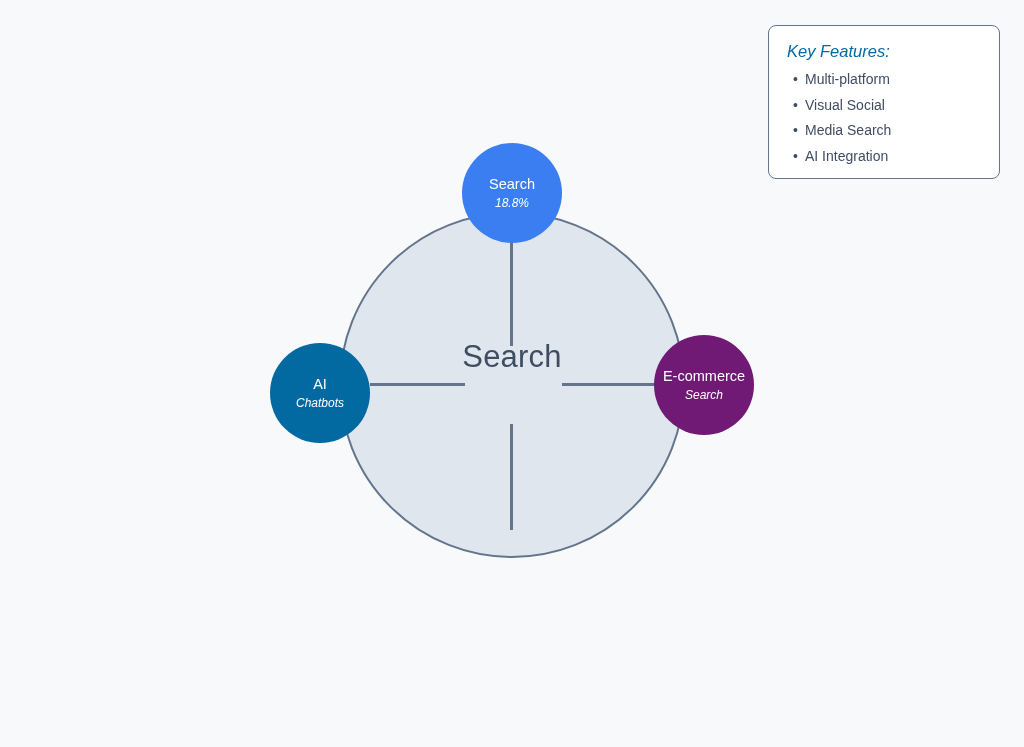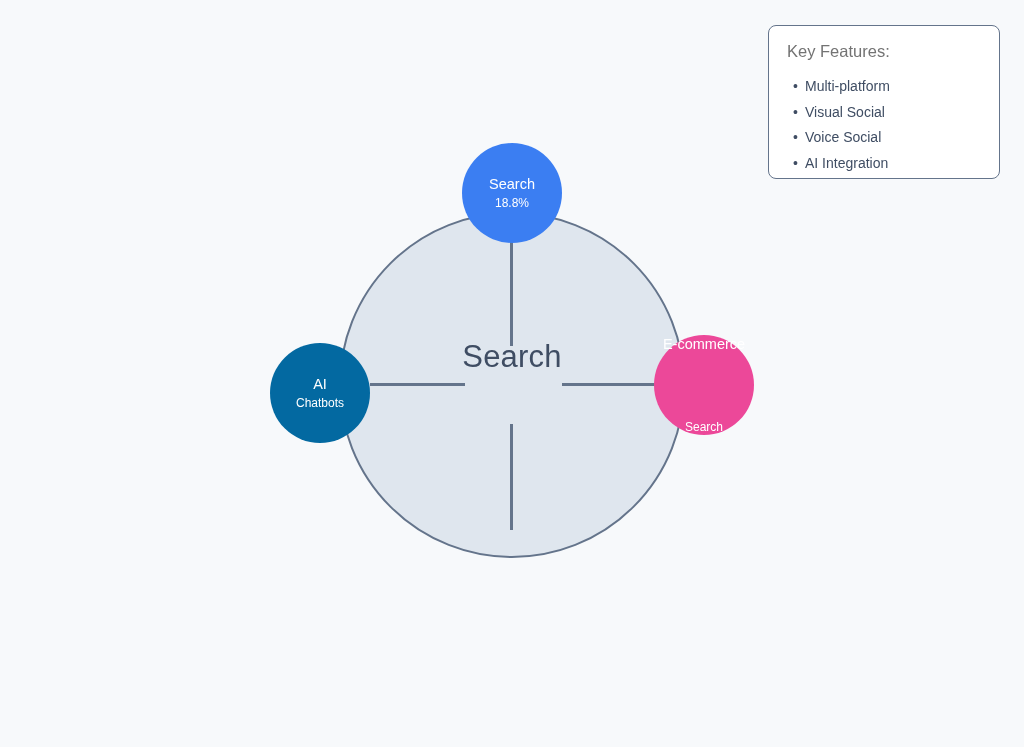--- a/index.html
+++ b/index.html
@@ -72,32 +72,32 @@
     box-sizing: border-box;
   }
   .node .node-title {
     font-size: 14.5px;
     line-height: 18px;
   }
   .node .node-sub {
     font-size: 12px;
     line-height: 16px;
     margin-top: 2px;
+    font-style: italic;
   }
 
   .node-top {
     left: 462px; top: 143px;
     width: 100px; height: 100px;
     background: #3b7ef2;
   }
   .node-right {
     left: 654px; top: 335px;
     width: 100px; height: 100px;
-    background: #ec4899;
-    justify-content: space-between;
+    background: #701a75;
   }
   .node-bottom {
     left: 462px; top: 528px;
     width: 100px; height: 100px;
     background: #f0990d;
   }
   .node-left {
     left: 270px; top: 343px;
     width: 100px; height: 100px;
     background: #0369a1;
@@ -110,24 +110,25 @@
     top: 25px;
     width: 232px;
     height: 154px;
     background: #ffffff;
     border: 1px solid #64748b;
     border-radius: 8px;
     box-sizing: border-box;
     padding: 14px 18px 10px 18px;
   }
   .legend-title {
-    color: #737373;
+    color: #0369a1;
     font-size: 16.5px;
     line-height: 22px;
-    margin-bottom: 12px;
+    margin-bottom: 5px;
+    font-style: italic;
   }
   .legend-list {
     margin: 0;
     padding: 0;
     list-style: none;
   }
   .legend-item {
     color: #3f4d63;
     font-size: 14px;
     line-height: 25.5px;
@@ -179,21 +180,21 @@
       <li class="legend-item">
         <span class="legend-bullet">•</span>
         <span>Multi-platform</span>
       </li>
       <li class="legend-item">
         <span class="legend-bullet">•</span>
         <span>Visual Social</span>
       </li>
       <li class="legend-item">
         <span class="legend-bullet">•</span>
-        <span>Voice Social</span>
+        <span>Media Search</span>
       </li>
       <li class="legend-item">
         <span class="legend-bullet">•</span>
         <span>AI Integration</span>
       </li>
     </ul>
   </div>
 
 </div>
 

